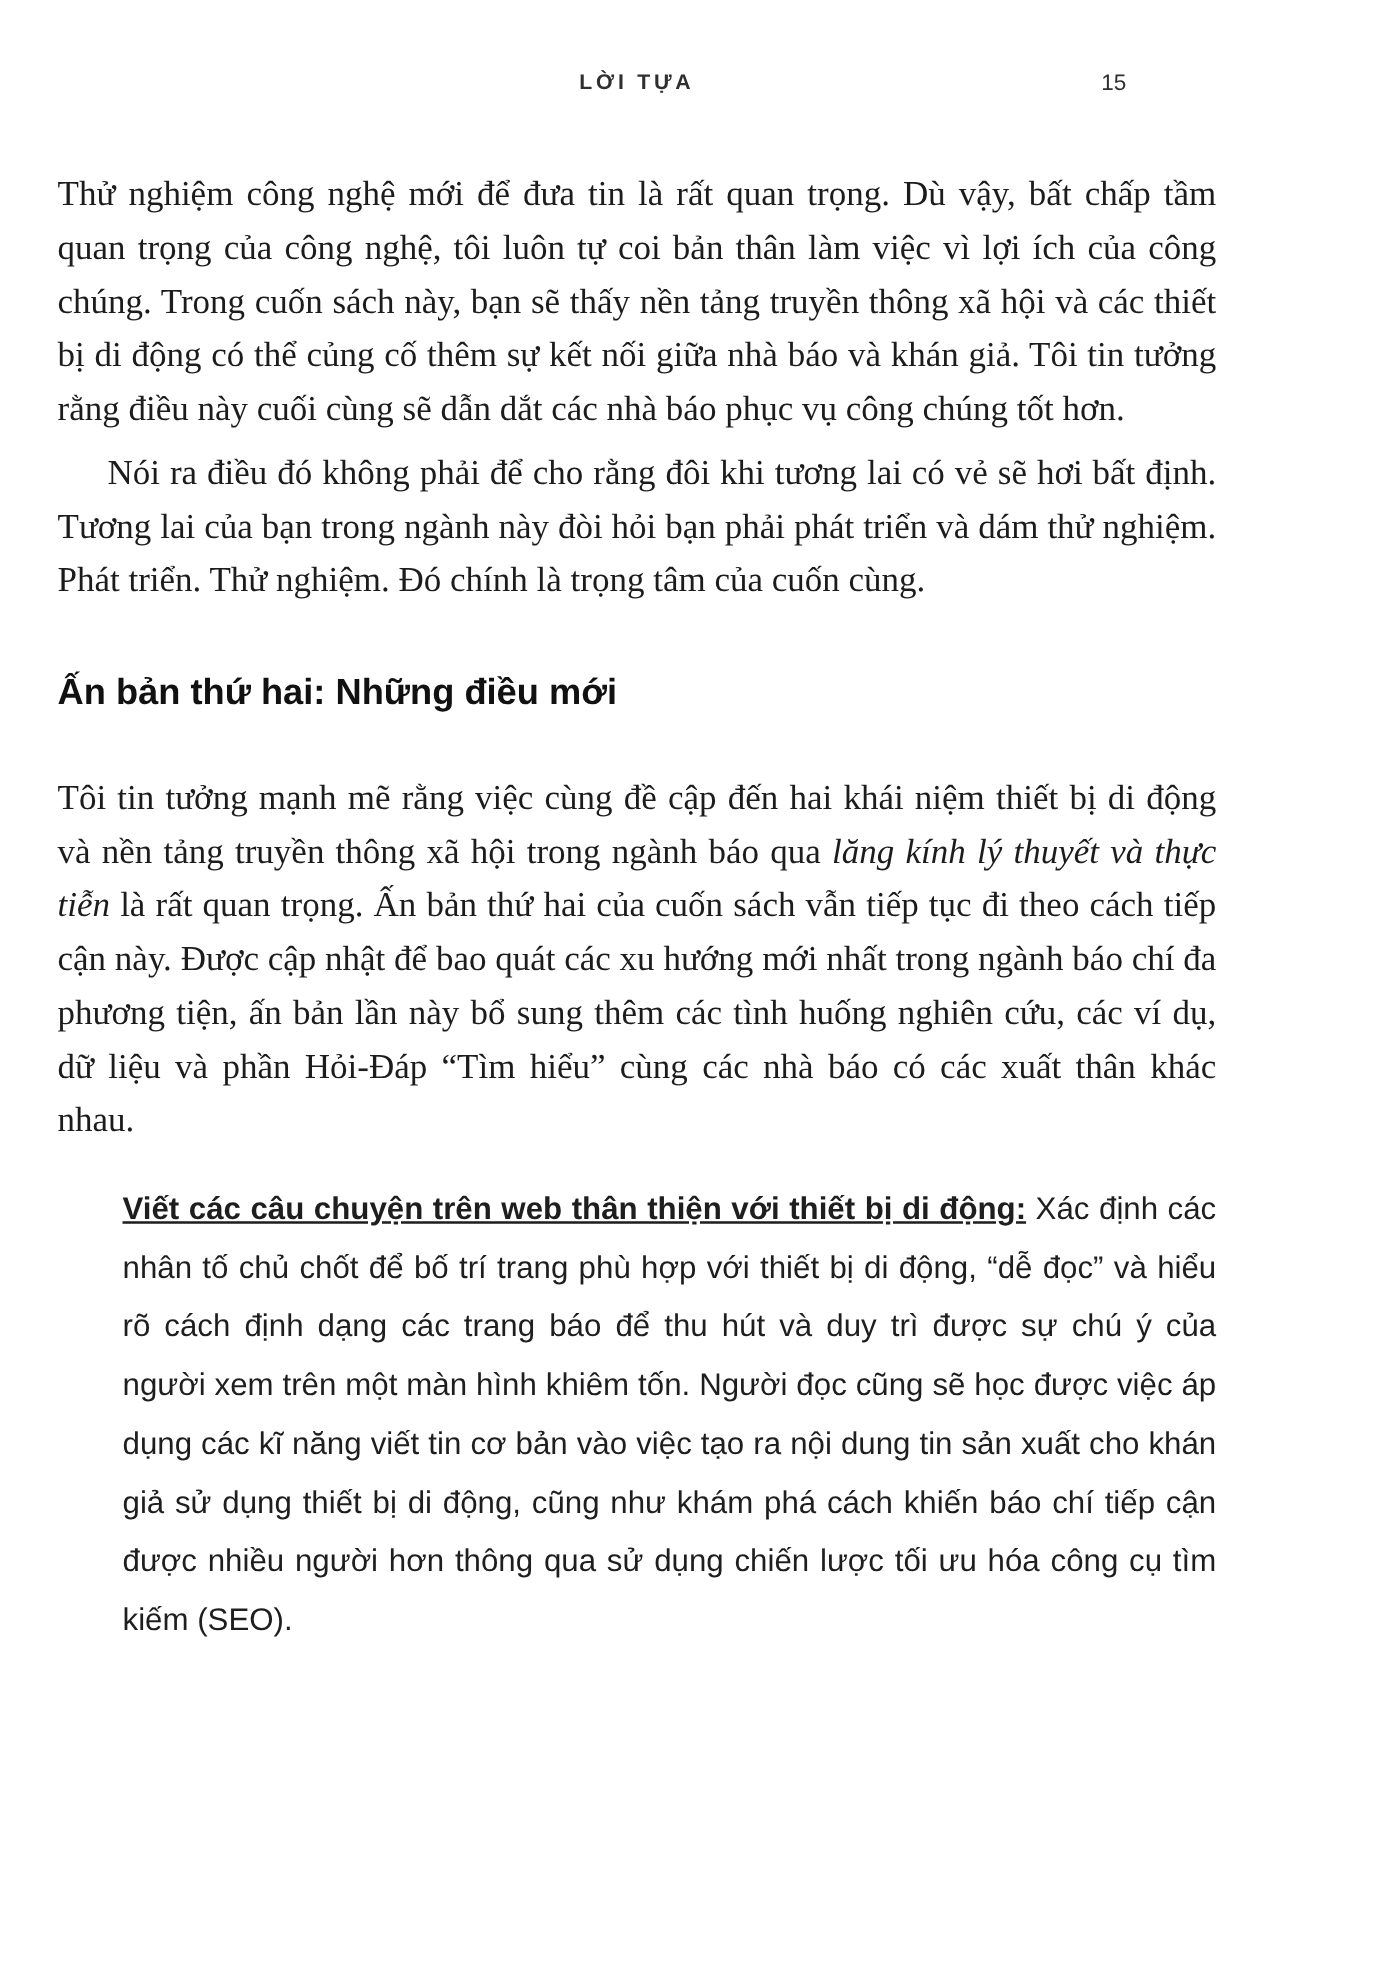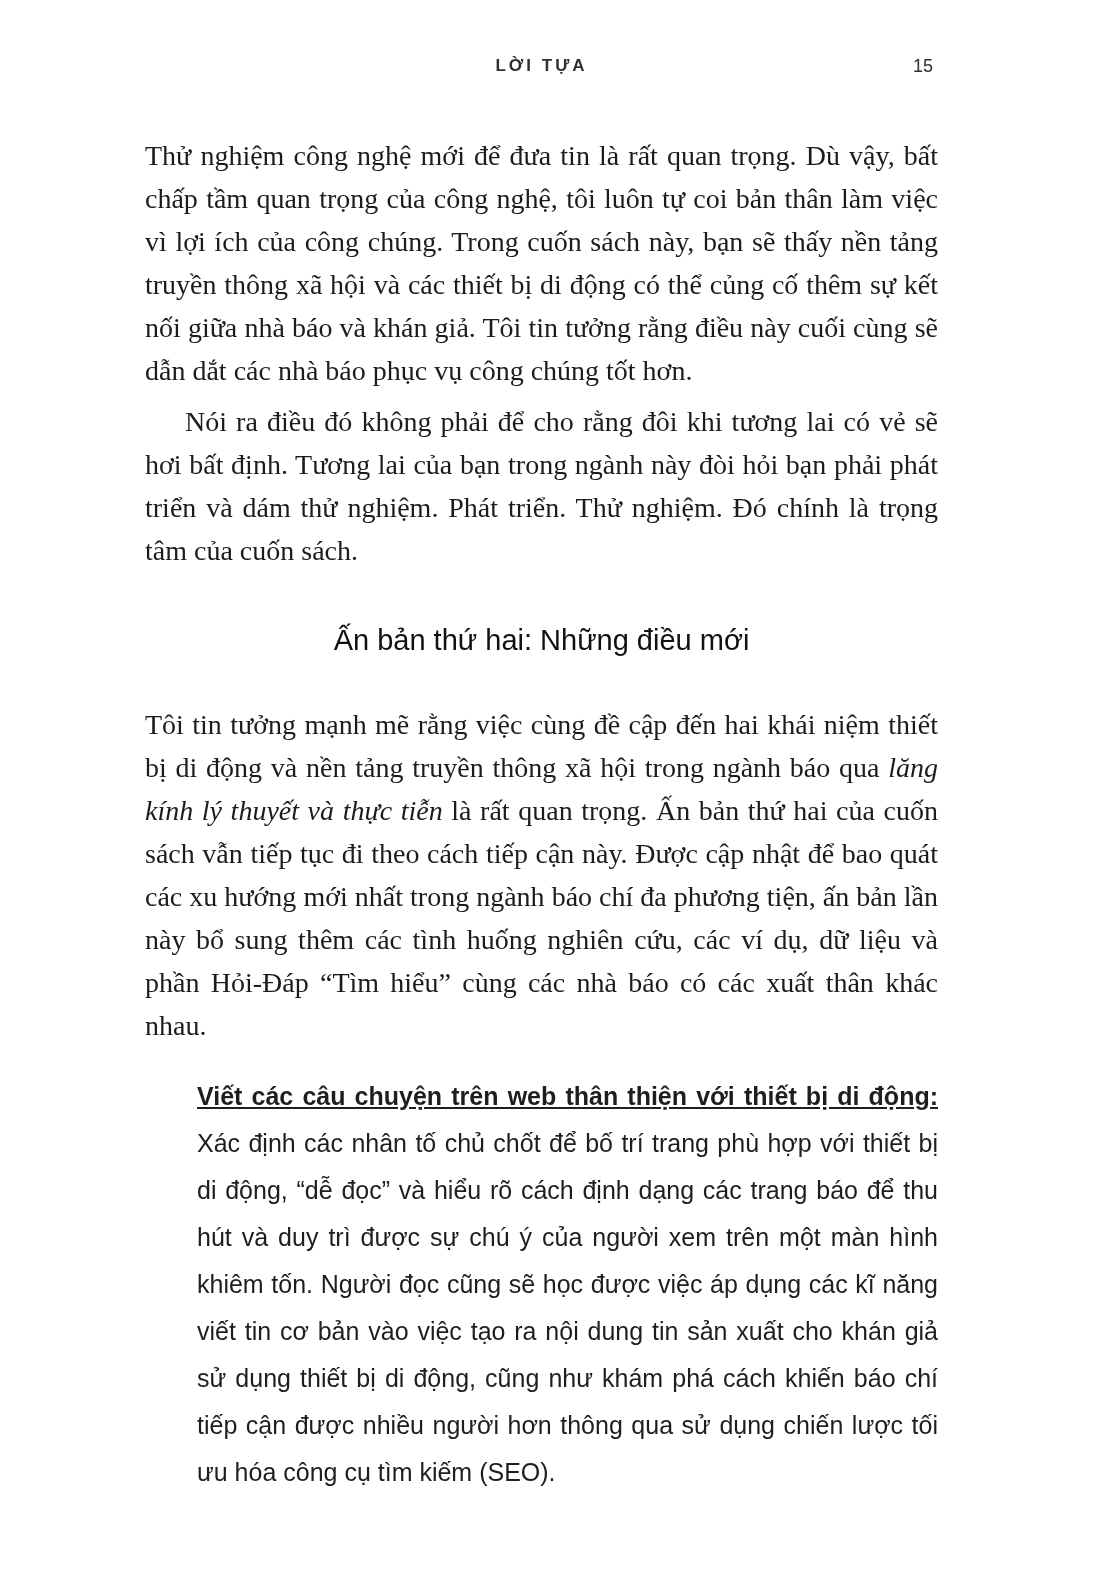--- a/index.html
+++ b/index.html
@@ -9,21 +9,20 @@
   }
   .page {
     position: relative;
     width: 1019px;
     height: 1575px;
     background: #ffffff;
     color: #1c1c1c;
     font-family: "Liberation Serif", serif;
     box-sizing: border-box;
     overflow: hidden;
-    margin-left: 32px;
   }
   .page-header {
     position: relative;
     padding-top: 56px;
     height: 30px;
   }
   .running-head {
     text-align: center;
     font-family: "Liberation Sans", sans-serif;
     font-size: 17px;
@@ -34,43 +33,43 @@
   .page-number {
     position: absolute;
     top: 56px;
     right: 118px;
     font-family: "Liberation Sans", sans-serif;
     font-size: 18px;
     color: #2f2f2f;
     text-align: right;
   }
   .content {
-    padding: 0 113px;
+    padding: 0 46px;
   }
   .body-para {
     font-size: 28px;
     line-height: 43px;
     text-align: justify;
     margin: 0;
     color: #1c1c1c;
   }
   .para-first {
     margin-top: 48px;
   }
   .indent {
     text-indent: 40px;
   }
   .para-gap {
     margin-top: 8px;
   }
   .section-heading {
     font-family: "Liberation Sans", sans-serif;
-    font-weight: normal;
+    font-weight: bold;
     font-size: 29px;
-    text-align: center;
+    text-align: left;
     margin: 52px 0 46px 0;
     color: #111111;
   }
   .italic { font-style: italic; }
   .block-para {
     margin: 26px 0 0 52px;
     font-family: "Liberation Sans", sans-serif;
     font-size: 25px;
     line-height: 47px;
     text-align: justify;
@@ -88,21 +87,21 @@
 
   <div class="page-header">
     <div class="running-head">LỜI TỰA</div>
     <div class="page-number">15</div>
   </div>
 
   <div class="content">
 
     <p class="body-para para-first">Thử nghiệm công nghệ mới để đưa tin là rất quan trọng. Dù vậy, bất chấp tầm quan trọng của công nghệ, tôi luôn tự coi bản thân làm việc vì lợi ích của công chúng. Trong cuốn sách này, bạn sẽ thấy nền tảng truyền thông xã hội và các thiết bị di động có thể củng cố thêm sự kết nối giữa nhà báo và khán giả. Tôi tin tưởng rằng điều này cuối cùng sẽ dẫn dắt các nhà báo phục vụ công chúng tốt hơn.</p>
 
-    <p class="body-para indent para-gap">Nói ra điều đó không phải để cho rằng đôi khi tương lai có vẻ sẽ hơi bất định. Tương lai của bạn trong ngành này đòi hỏi bạn phải phát triển và dám thử nghiệm. Phát triển. Thử nghiệm. Đó chính là trọng tâm của cuốn sách.</p>
+    <p class="body-para indent para-gap">Nói ra điều đó không phải để cho rằng đôi khi tương lai có vẻ sẽ hơi bất định. Tương lai của bạn trong ngành này đòi hỏi bạn phải phát triển và dám thử nghiệm. Phát triển. Thử nghiệm. Đó chính là trọng tâm của cuốn cùng.</p>
 
     <h2 class="section-heading">Ấn bản thứ hai: Những điều mới</h2>
 
     <p class="body-para"><span>Tôi tin tưởng mạnh mẽ rằng việc cùng đề cập đến hai khái niệm thiết bị di động và nền tảng truyền thông xã hội trong ngành báo qua </span><span class="italic">lăng kính lý thuyết và thực tiễn</span><span> là rất quan trọng. Ấn bản thứ hai của cuốn sách vẫn tiếp tục đi theo cách tiếp cận này. Được cập nhật để bao quát các xu hướng mới nhất trong ngành báo chí đa phương tiện, ấn bản lần này bổ sung thêm các tình huống nghiên cứu, các ví dụ, dữ liệu và phần Hỏi-Đáp “Tìm hiểu” cùng các nhà báo có các xuất thân khác nhau.</span></p>
 
 
     <p class="block-para"><span class="block-lead">Viết các câu chuyện trên web thân thiện với thiết bị di động:</span><span> Xác định các nhân tố chủ chốt để bố trí trang phù hợp với thiết bị di động, “dễ đọc” và hiểu rõ cách định dạng các trang báo để thu hút và duy trì được sự chú ý của người xem trên một màn hình khiêm tốn. Người đọc cũng sẽ học được việc áp dụng các kĩ năng viết tin cơ bản vào việc tạo ra nội dung tin sản xuất cho khán giả sử dụng thiết bị di động, cũng như khám phá cách khiến báo chí tiếp cận được nhiều người hơn thông qua sử dụng chiến lược tối ưu hóa công cụ tìm kiếm (SEO).</span></p>
 
   </div>
 

